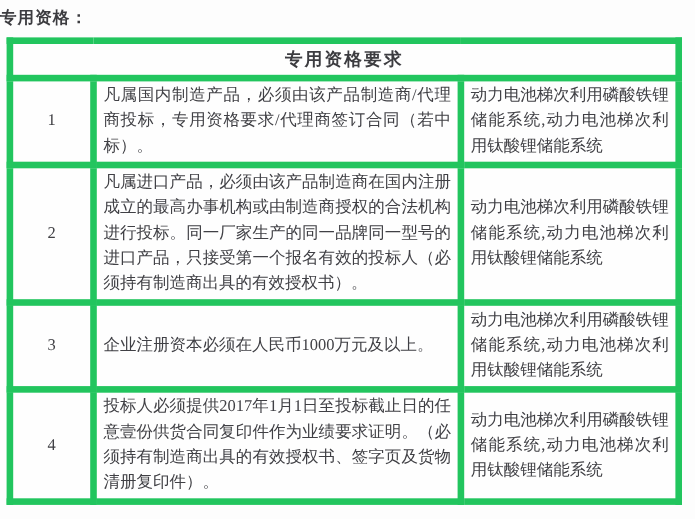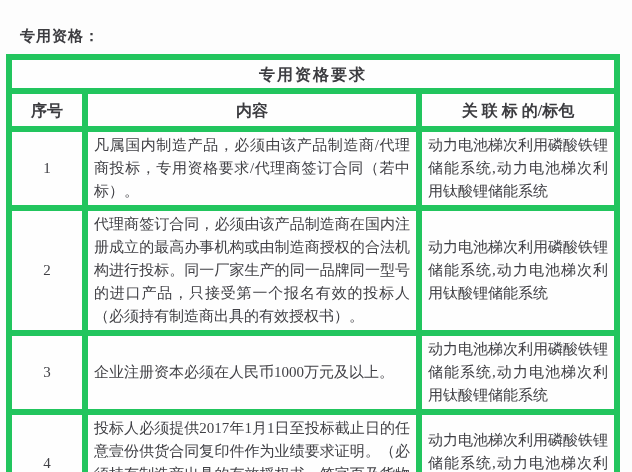--- a/index.html
+++ b/index.html
@@ -10,26 +10,25 @@
     color: #404045;
   }
   .page {
     position: relative;
     width: 632px;
     height: 472px;
     background: #fdfdfd;
     overflow: hidden;
   }
   .doc-title {
-    padding: 7px 0 0 20px;
+    padding: 7px 0 0 0;
     font-size: 15px;
     font-weight: bold;
     color: #3c3c40;
     letter-spacing: 1px;
-    margin-top: 20px;
   }
   table.qual-table {
     border-collapse: collapse;
     table-layout: fixed;
     width: 614px;
     margin: 8px 0 0 6px;
     background: #fefefe;
   }
   table.qual-table, table.qual-table td, table.qual-table th {
     border: 6px solid #22c55e;
@@ -90,35 +89,30 @@
     <colgroup>
       <col class="col-no">
       <col class="col-content">
       <col class="col-related">
     </colgroup>
     <tbody>
       <tr class="caption-row">
         <th colspan="3">专用资格要求</th>
       </tr>
 
-      <tr class="header-row">
-        <th>序号</th>
-        <th>内容</th>
-        <th>关 联 标 的/标包</th>
-      </tr>
 
       <tr class="r1">
         <td class="no-cell">1</td>
         <td class="content-cell">凡属国内制造产品，必须由该产品制造商/代理商投标，专用资格要求/代理商签订合同（若中标）。</td>
         <td class="related-cell">动力电池梯次利用磷酸铁锂储能系统,动力电池梯次利用钛酸锂储能系统</td>
       </tr>
 
       <tr class="r2">
         <td class="no-cell">2</td>
-        <td class="content-cell">代理商签订合同，必须由该产品制造商在国内注册成立的最高办事机构或由制造商授权的合法机构进行投标。同一厂家生产的同一品牌同一型号的进口产品，只接受第一个报名有效的投标人（必须持有制造商出具的有效授权书）。</td>
+        <td class="content-cell">凡属进口产品，必须由该产品制造商在国内注册成立的最高办事机构或由制造商授权的合法机构进行投标。同一厂家生产的同一品牌同一型号的进口产品，只接受第一个报名有效的投标人（必须持有制造商出具的有效授权书）。</td>
         <td class="related-cell">动力电池梯次利用磷酸铁锂储能系统,动力电池梯次利用钛酸锂储能系统</td>
       </tr>
 
       <tr class="r3">
         <td class="no-cell">3</td>
         <td class="content-cell">企业注册资本必须在人民币1000万元及以上。</td>
         <td class="related-cell">动力电池梯次利用磷酸铁锂储能系统,动力电池梯次利用钛酸锂储能系统</td>
       </tr>
 
       <tr class="r4">

